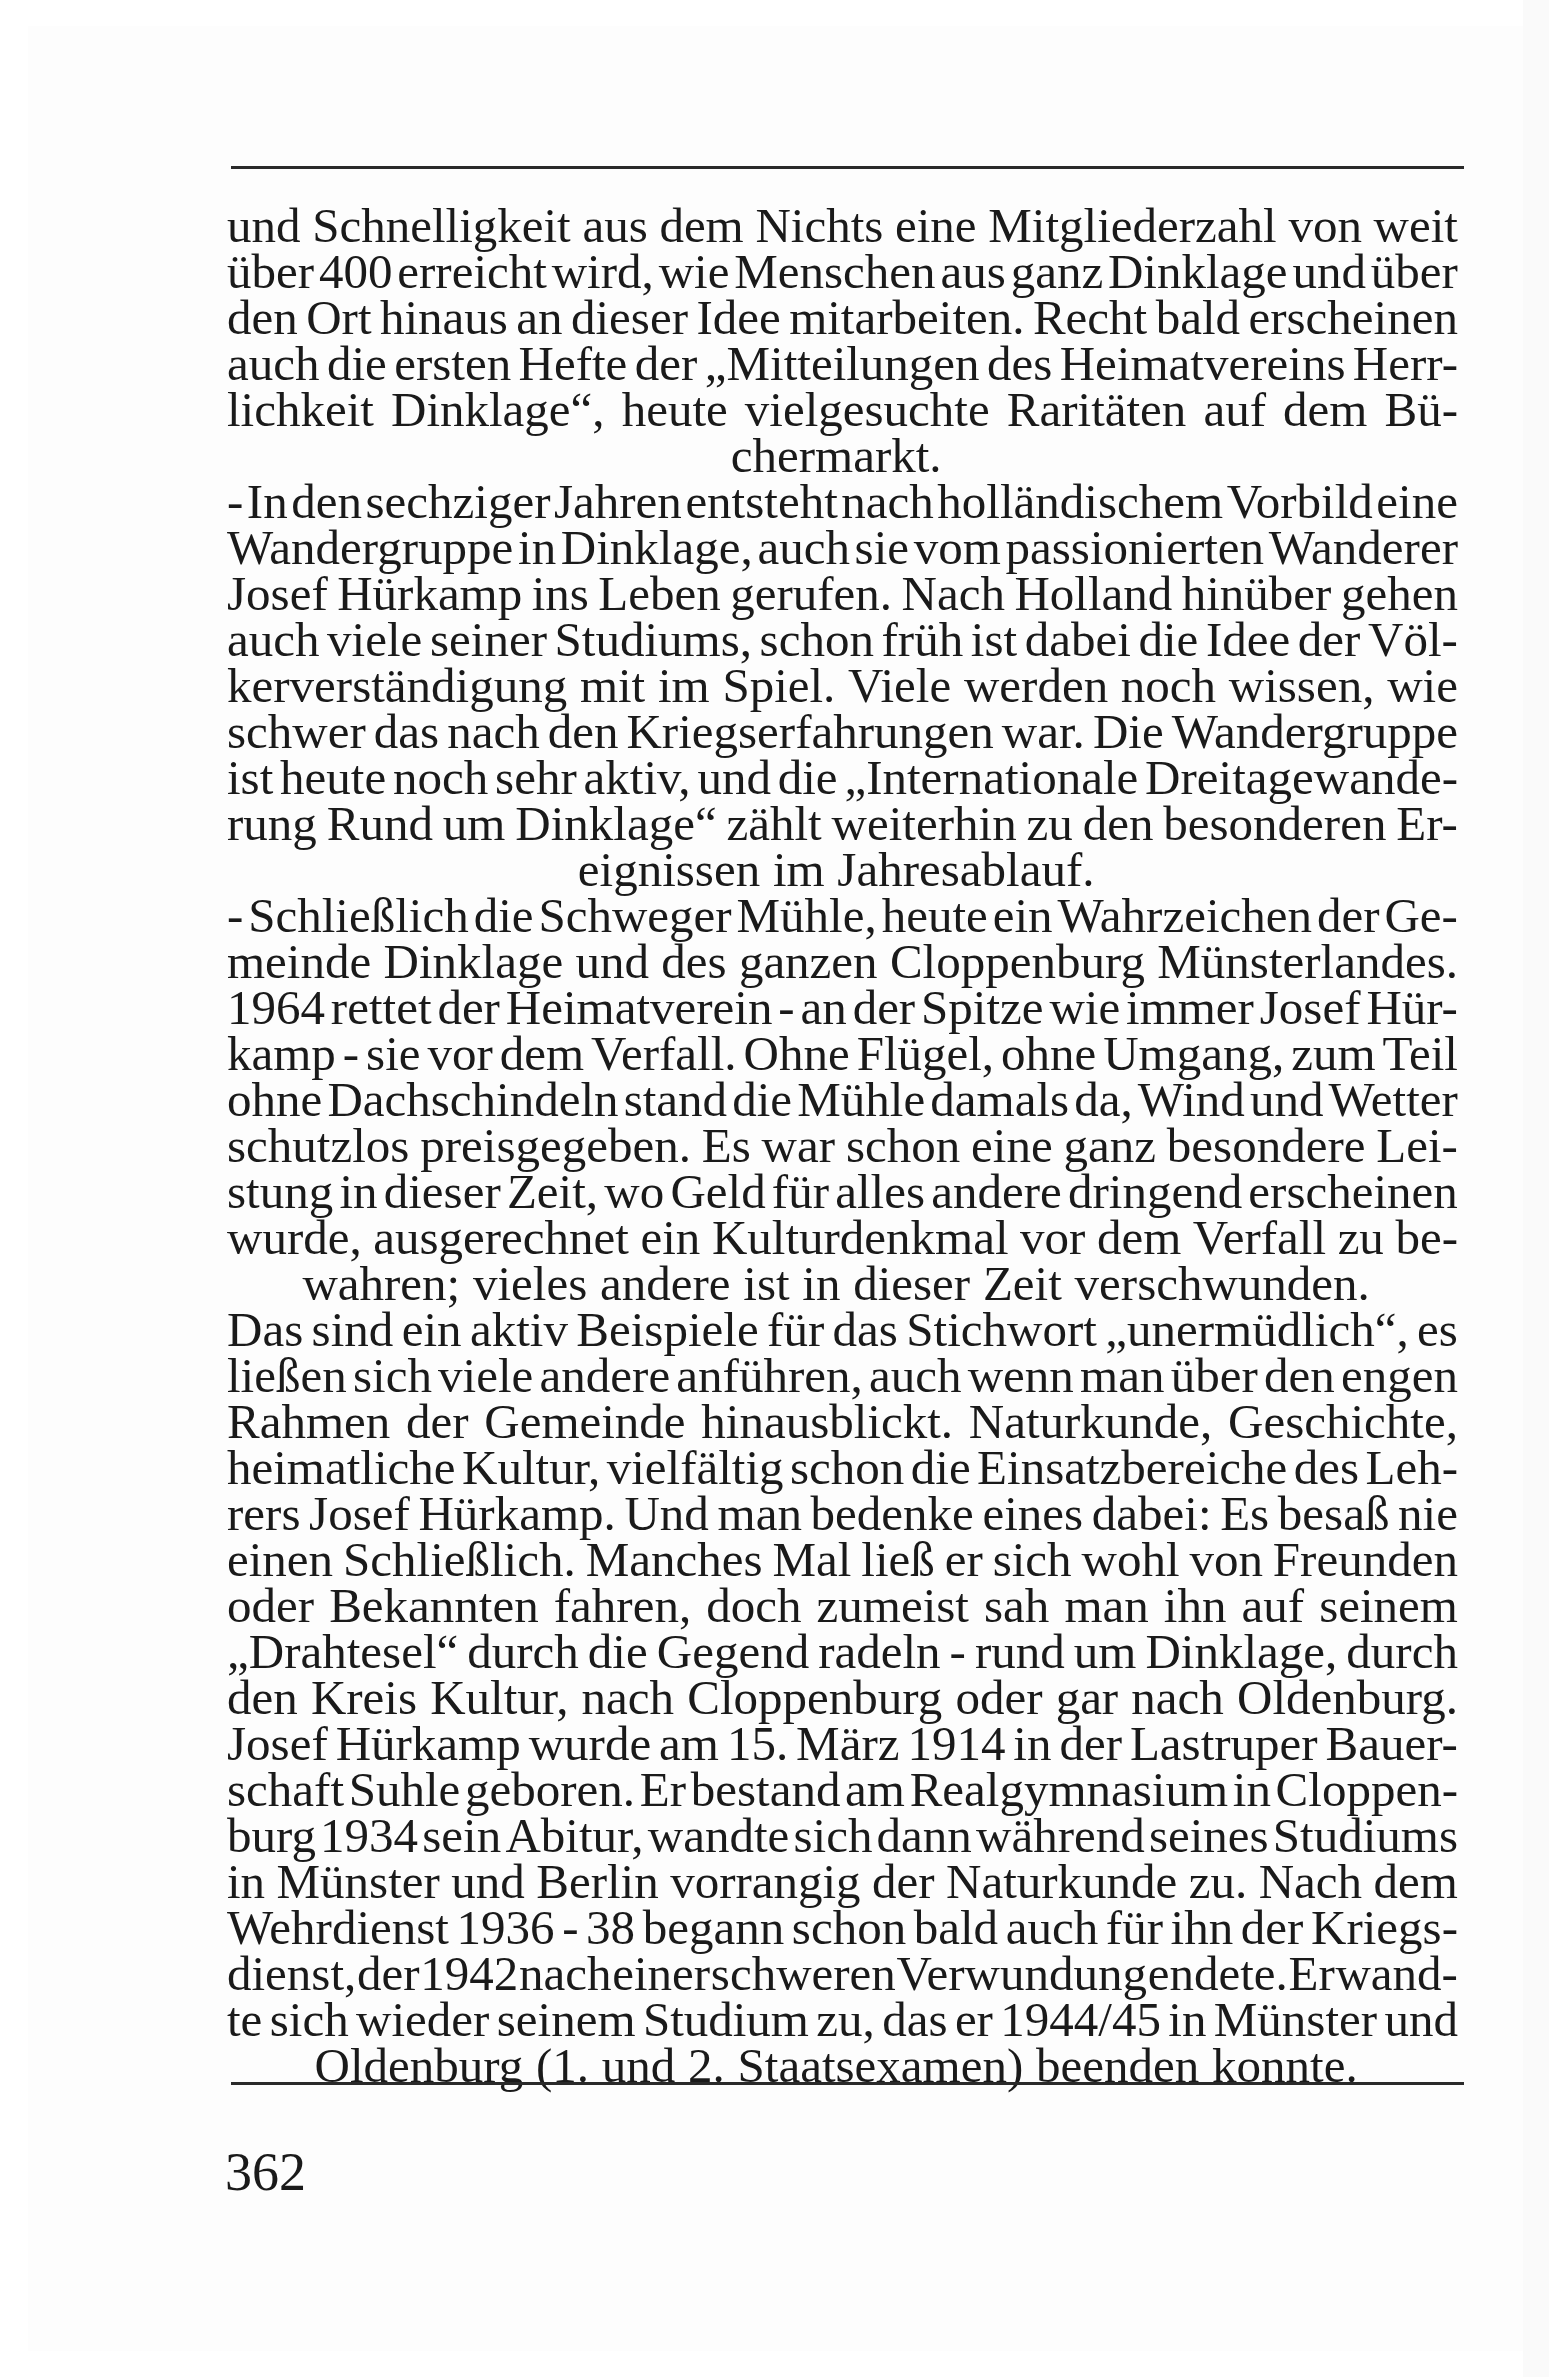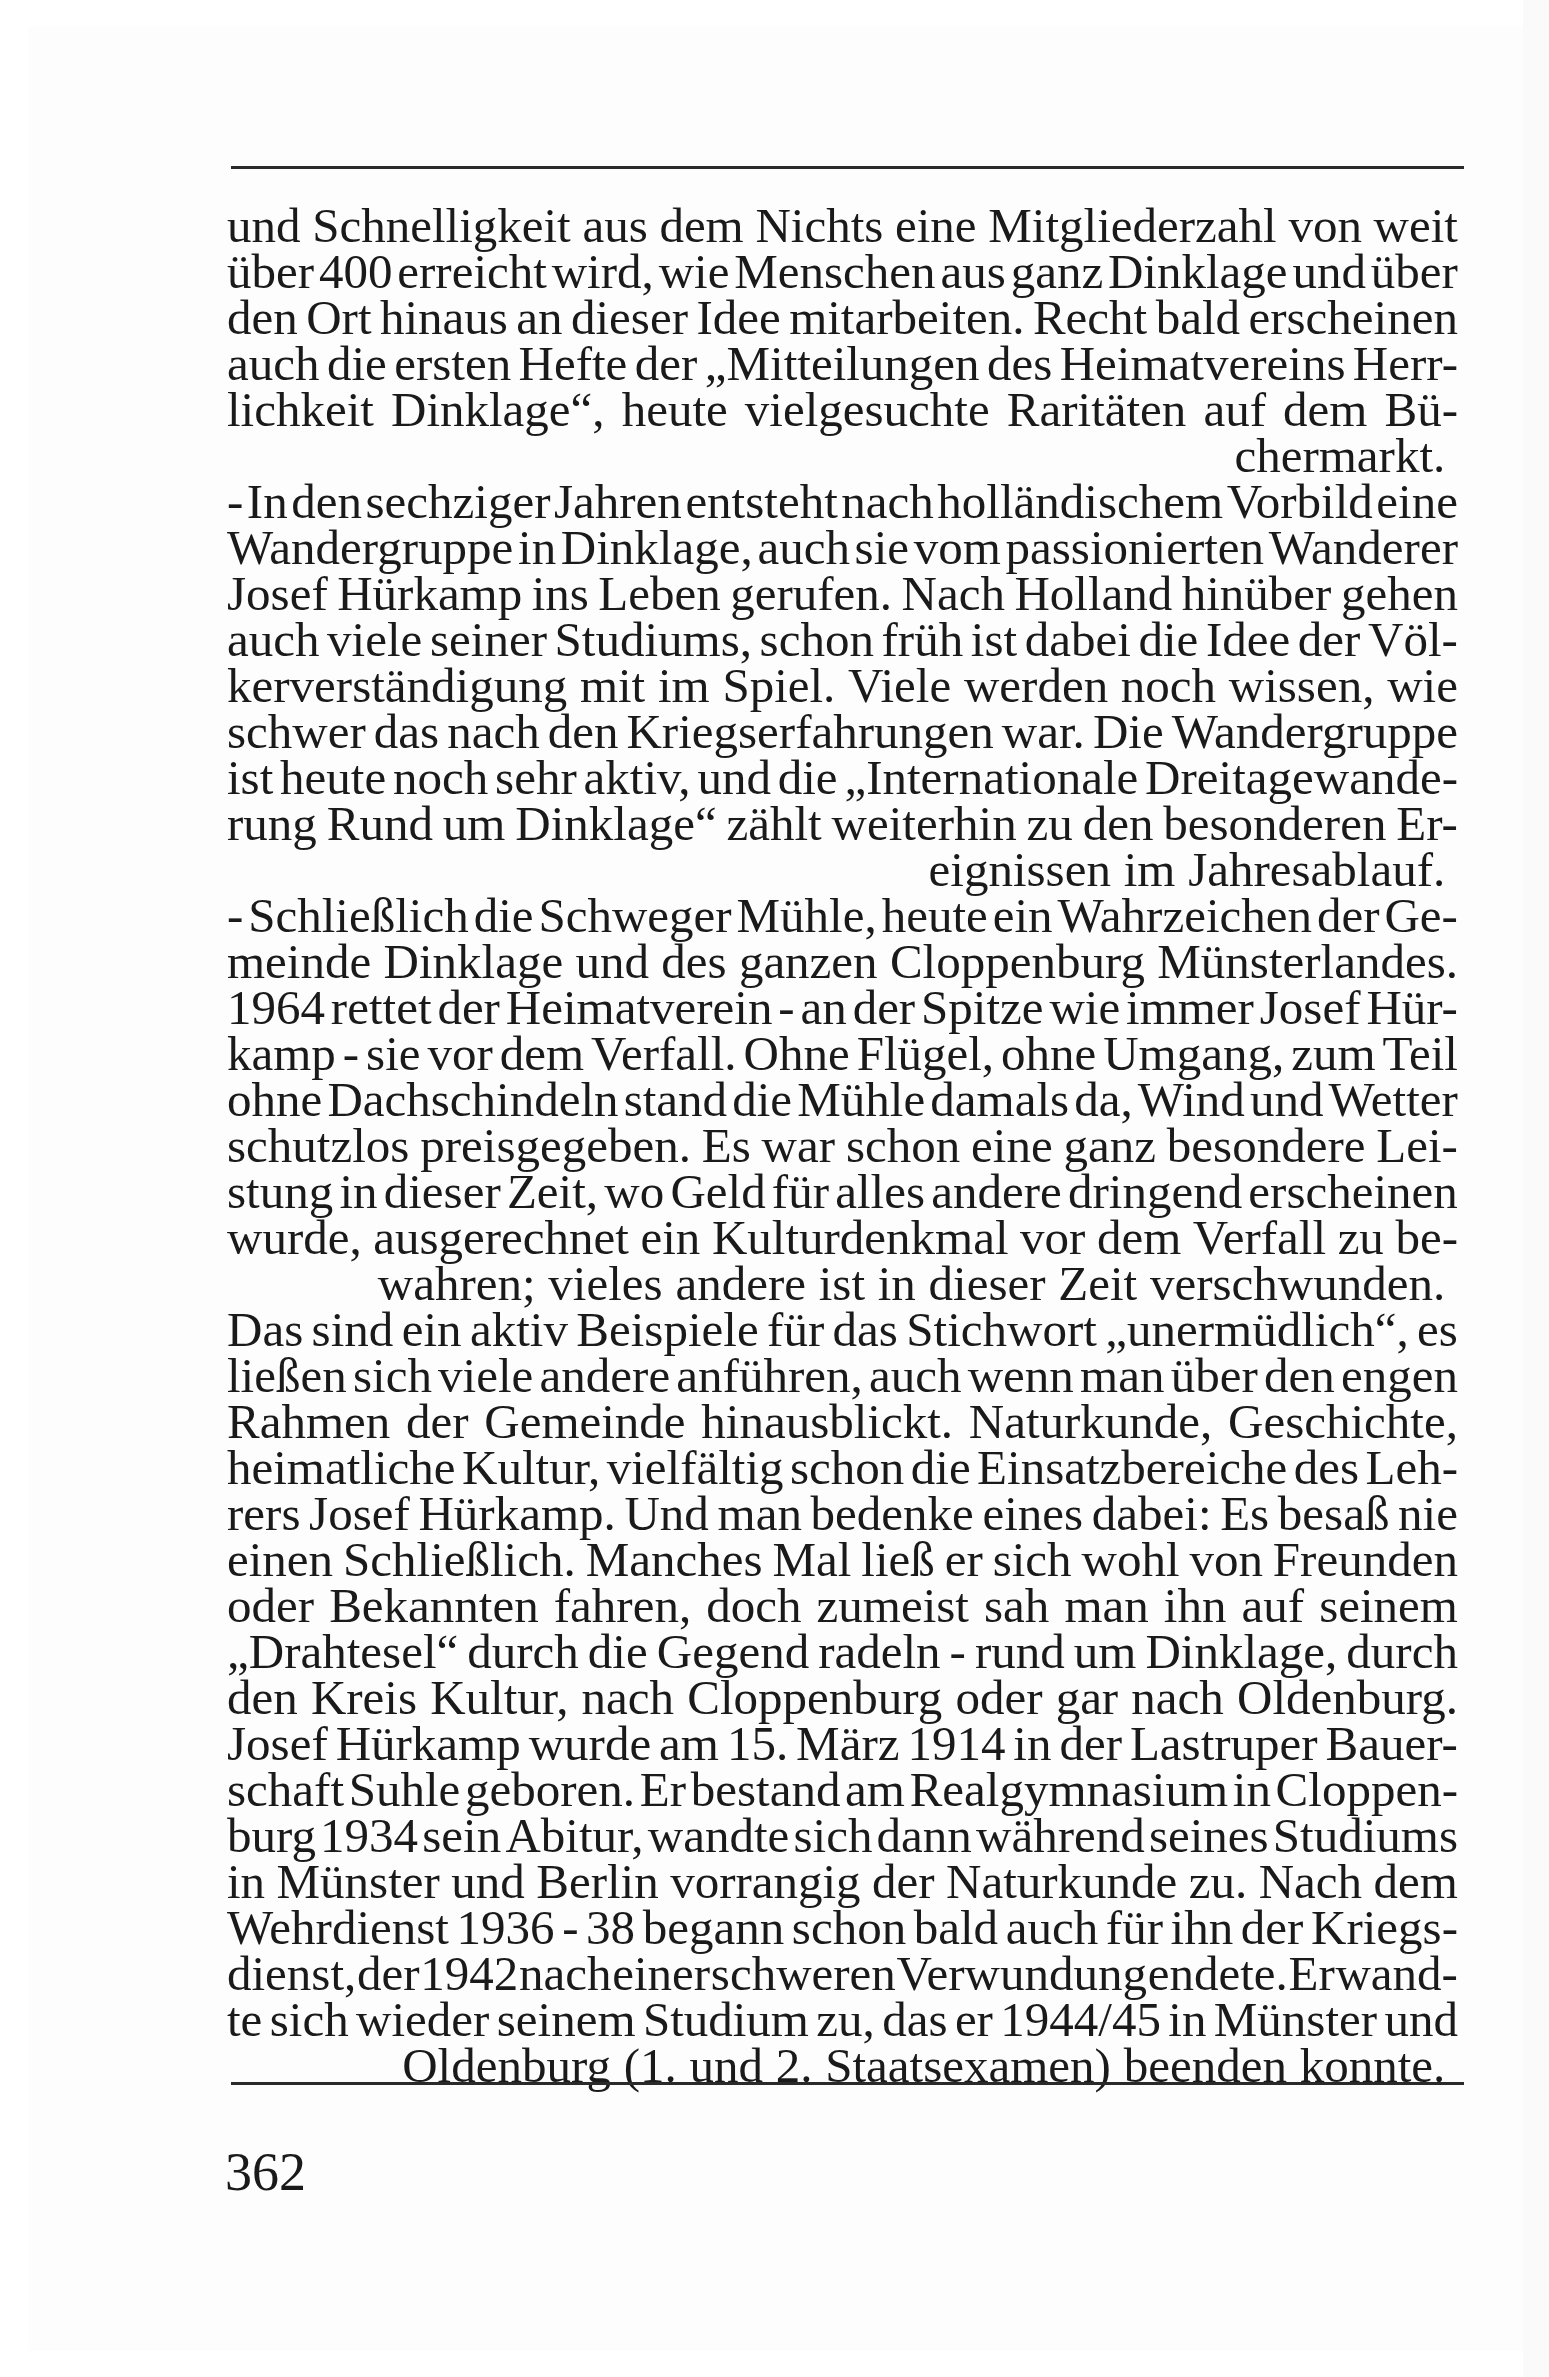--- a/index.html
+++ b/index.html
@@ -50,21 +50,21 @@
     .line {
       height: 46px;
       line-height: 46px;
       font-size: 49px;
       white-space: nowrap;
       display: flex;
       justify-content: space-between;
       align-items: baseline;
     }
     .line.last {
-      justify-content: flex-end;
+      justify-content: center;
     }
     .line.last .w { margin-right: 0.26em; }
     .line .w { display: inline-block; }
 
     .page-number {
       position: absolute;
       left: 225px;
       top: 2152px;
       font-size: 54px;
       line-height: 41px;

